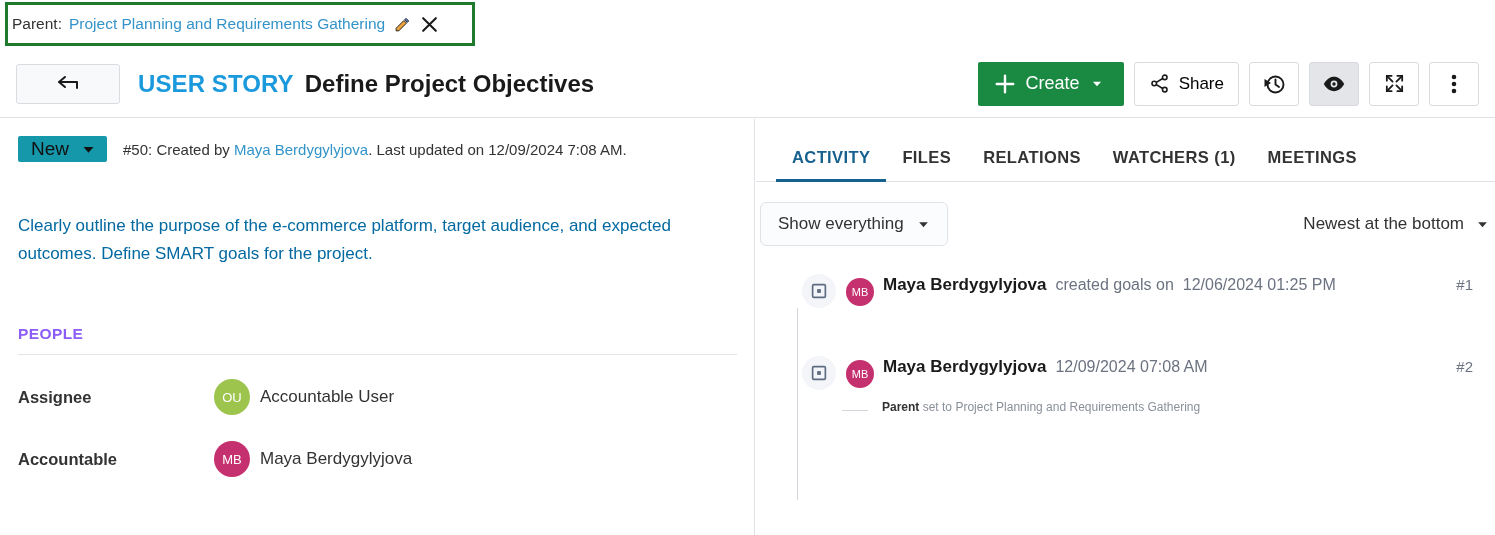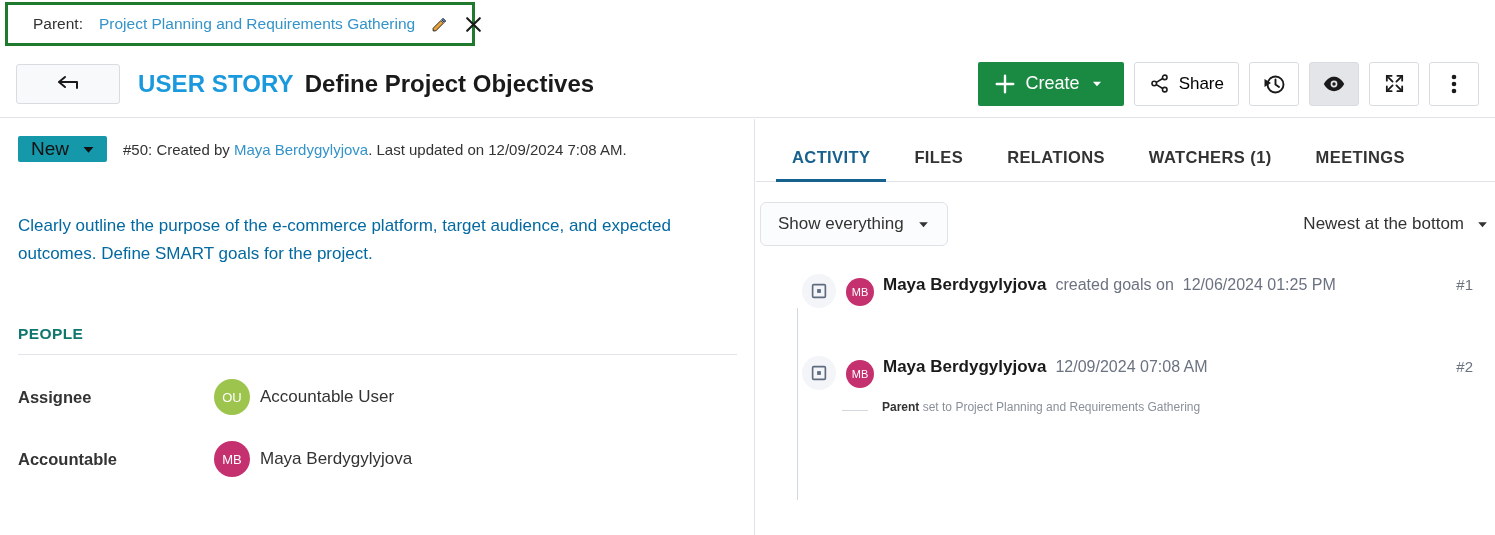--- a/index.html
+++ b/index.html
@@ -13,22 +13,22 @@
 
   
   .parent-bar {
     position: absolute;
     left: 5px; top: 2px;
     width: 470px; height: 44px;
     border: 3px solid #1f7a2e;
     background: #ffffff;
     display: flex;
     align-items: center;
-    padding: 0 25px;
-    gap: 16px;
+    padding: 0 4px;
+    gap: 7px;
   }
   .parent-label {
     font-size: 15.5px;
     color: #333333;
     white-space: nowrap;
   }
   .parent-link {
     font-size: 15.5px;
     color: #3493c9;
     white-space: nowrap;
@@ -152,21 +152,21 @@
     font-size: 17px;
     line-height: 1.62;
     color: #0369a1;
     max-width: 680px;
   }
 
   .section-title {
     margin-top: 58px;
     font-size: 15.5px;
     font-weight: bold;
-    color: #0f766e;
+    color: #8b5cf6;
     letter-spacing: 0.4px;
   }
   .section-rule {
     margin-top: 11px;
     border-top: 1px solid #e2e6ea;
     width: 719px;
   }
   .field-row {
     display: flex;
     align-items: center;
@@ -200,21 +200,21 @@
   
   .right-panel {
     position: absolute;
     left: 756px; top: 119px;
     width: 739px; height: 416px;
     overflow: hidden;
   }
   .tabs {
     display: flex;
     align-items: flex-end;
-    gap: 12px;
+    gap: 0;
     height: 63px;
     padding: 0 20px;
     border-bottom: 1px solid #dfe3e8;
   }
   .tab {
     font-size: 16.5px;
     font-weight: bold;
     color: #333333;
     letter-spacing: 0.4px;
     padding: 0 16px 14px 16px;

